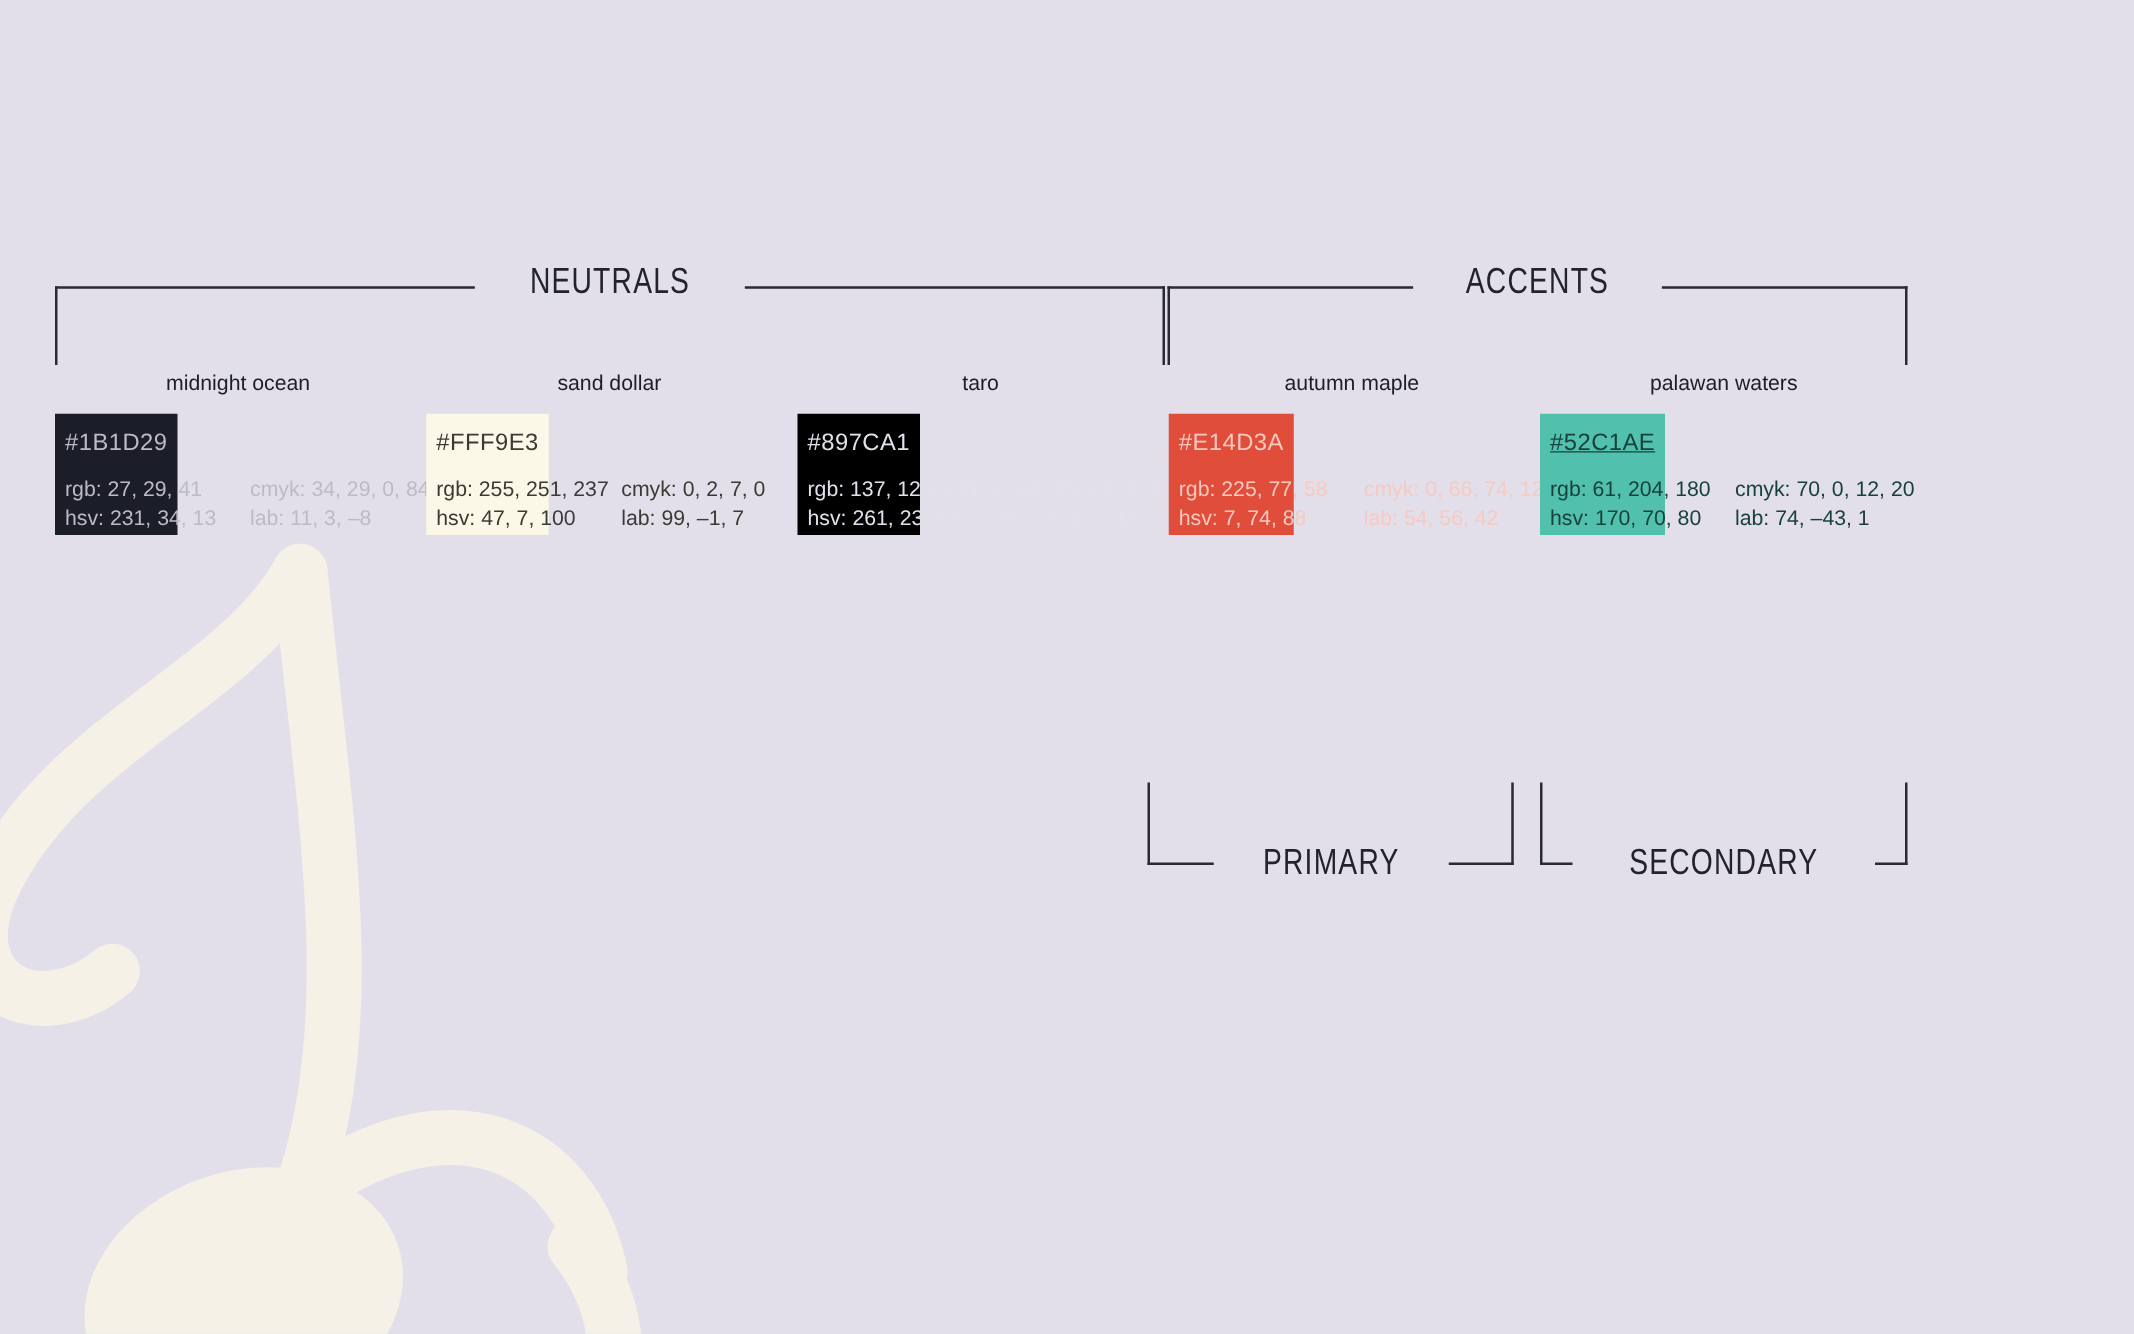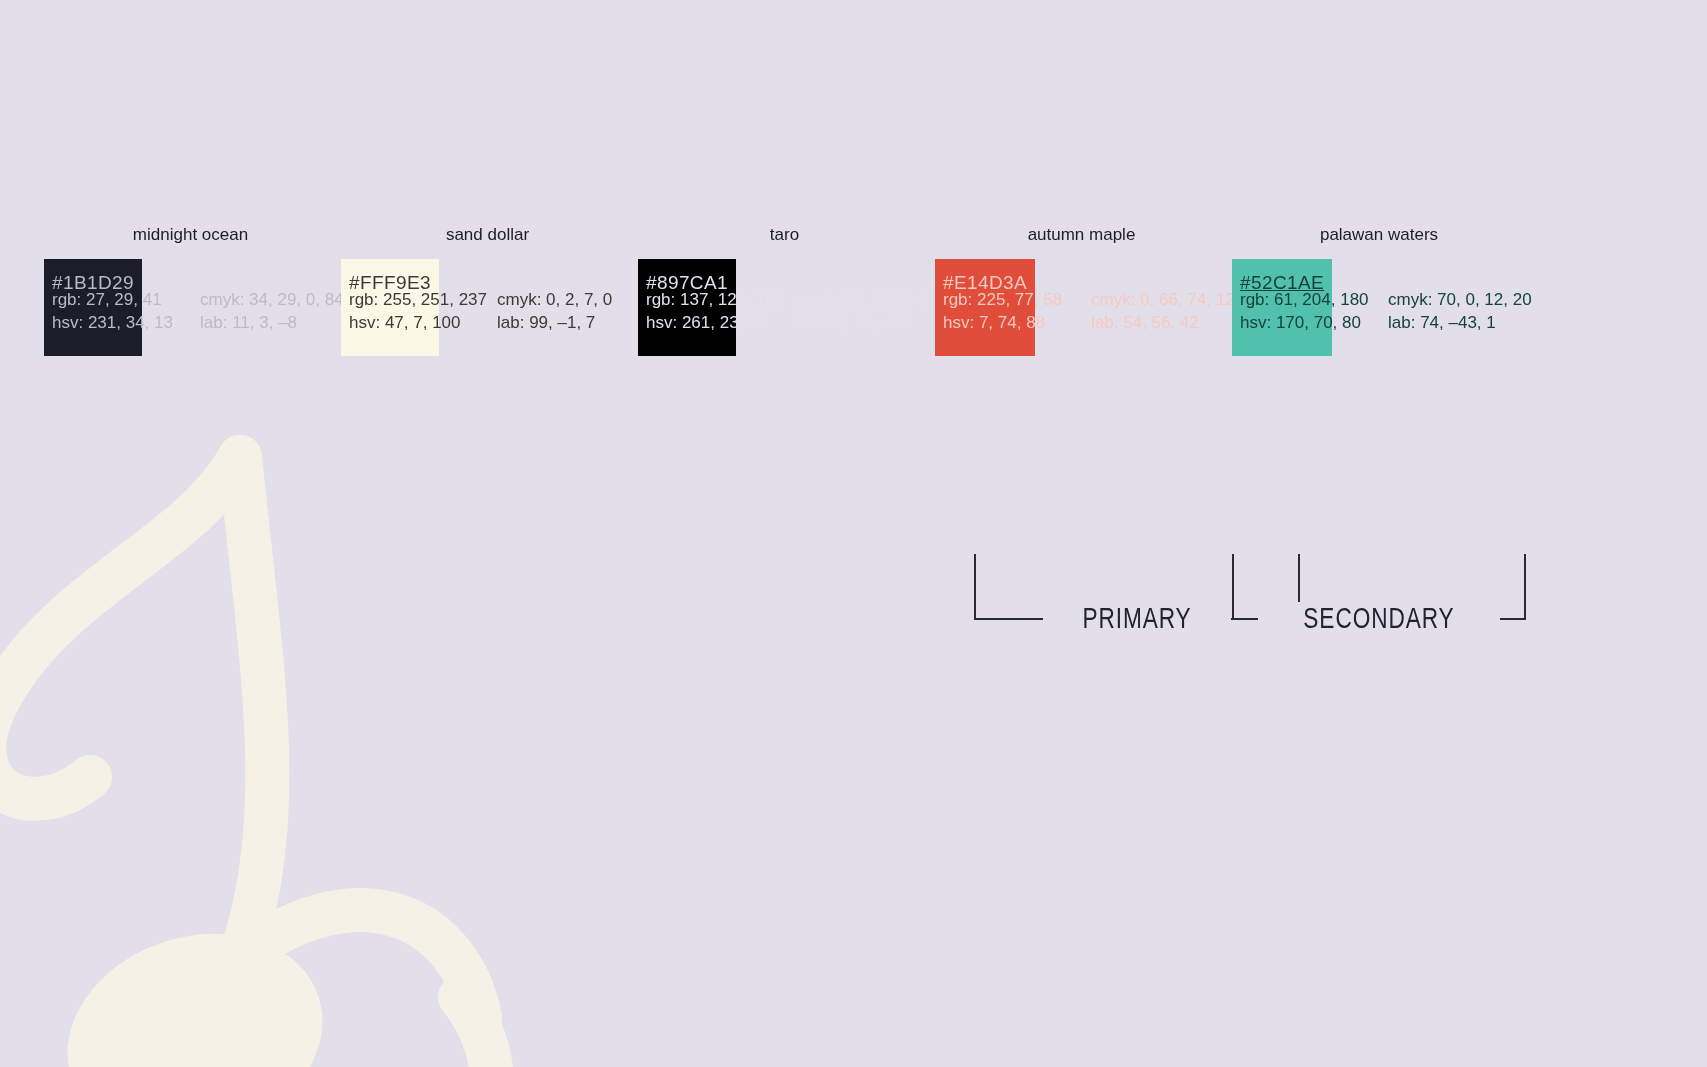--- a/index.html
+++ b/index.html
@@ -112,21 +112,21 @@
     text-align: center;
     font-size: 19px;
     letter-spacing: 0.4px;
     padding-top: 14px;
     line-height: 1;
   }
   .values {
     position: absolute;
     left: 8px;
     right: 8px;
-    bottom: 22px;
+    bottom: 2px;
     display: flex;
     font-size: 17px;
     line-height: 1.32;
     white-space: nowrap;
   }
   .values .colA { flex: 0 0 auto; min-width: 148px; }
   .values .colB { flex: 1 1 auto; }
 
   
   .lower-row {
@@ -177,20 +177,34 @@
       <path d="M300 60 C 250 150, 120 190, 60 300 C 10 390, 90 430, 150 380"></path>
       <path d="M300 560 C 420 470, 520 520, 540 620"></path>
     </g>
     <ellipse cx="255" cy="640" rx="130" ry="100" fill="#F5F1E6" transform="rotate(-18 255 640)"></ellipse>
     <path d="M520 600 C 600 700, 520 830, 380 840" fill="none" stroke="#F5F1E6" stroke-width="44" stroke-linecap="round"></path>
   </svg>
 </div>
 
 <div class="board">
 
+  <div class="group-row">
+    <div class="group" style="left:0px; width:888px;">
+      <div class="group-bracket"></div>
+      <div class="group-title">
+        <span>NEUTRALS</span>
+      </div>
+    </div>
+    <div class="group" style="left:890px; width:592px;">
+      <div class="group-bracket"></div>
+      <div class="group-title">
+        <span>ACCENTS</span>
+      </div>
+    </div>
+  </div>
 
   <div class="names-row">
     <div class="swatch-name" style="width:293px;">midnight ocean</div>
     <div class="swatch-name" style="width:4px;"></div>
     <div class="swatch-name" style="width:293px;">sand dollar</div>
     <div class="swatch-name" style="width:4px;"></div>
     <div class="swatch-name" style="width:293px;">taro</div>
     <div class="swatch-name" style="width:4px;"></div>
     <div class="swatch-name" style="width:293px;">autumn maple</div>
     <div class="swatch-name" style="width:4px;"></div>
@@ -288,21 +302,21 @@
             <div>cmyk: 70, 0, 12, 20</div>
             <div>lab: 74, –43, 1</div>
           </div>
         </div>
       </div>
     </div>
 
   </div>
 
   <div class="lower-row">
-    <div class="lower-group" style="left:930px; width:326px;">
+    <div class="lower-group" style="left:874px; width:293px;">
       <div class="lower-bracket"></div>
       <div class="lower-title">
         <span>PRIMARY</span>
       </div>
     </div>
     <div class="lower-group" style="left:1188px; width:294px;">
       <div class="lower-bracket"></div>
       <div class="lower-title">
         <span>SECONDARY</span>
       </div>

